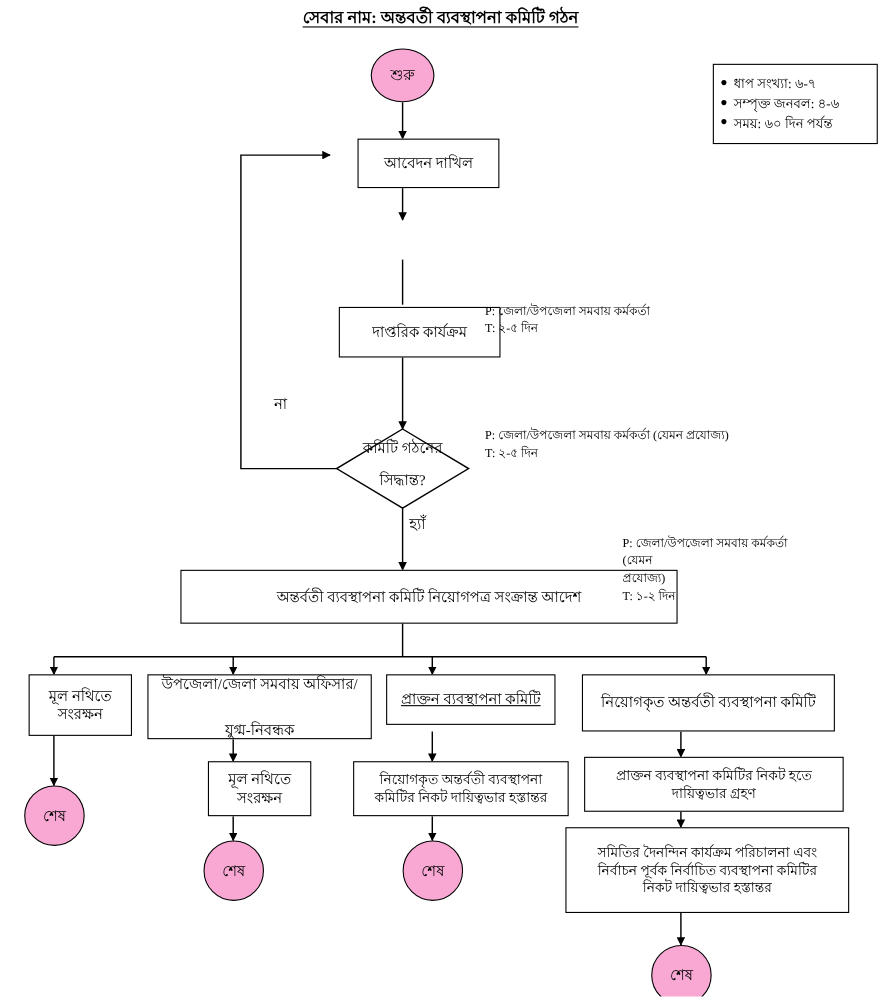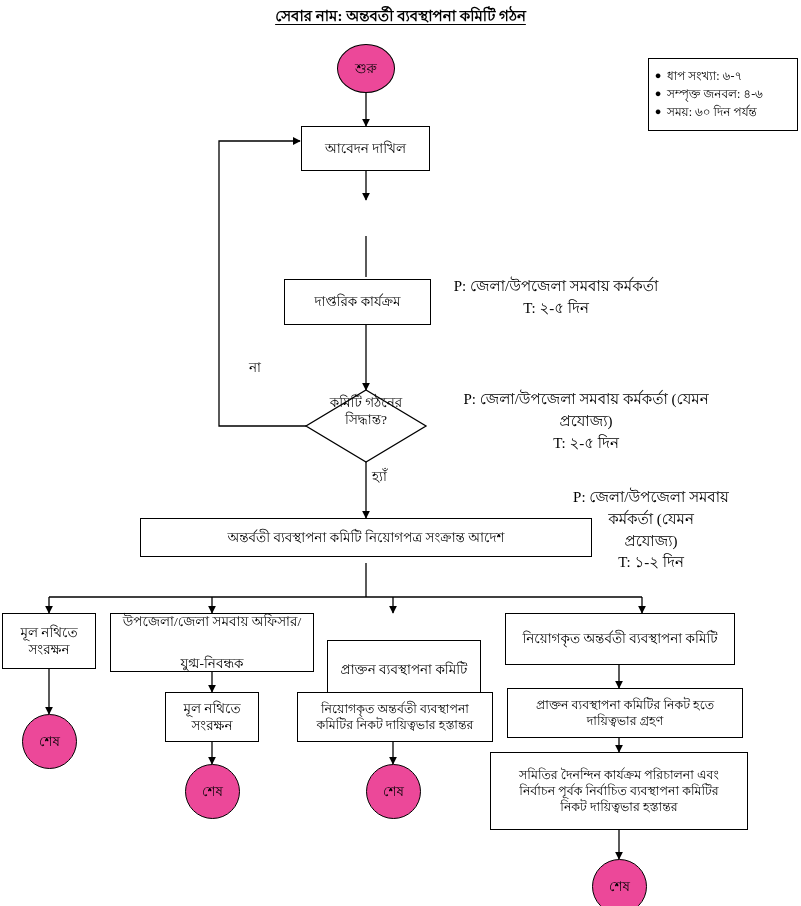--- a/index.html
+++ b/index.html
@@ -34,43 +34,44 @@
     justify-content: center;
     text-align: center;
     box-sizing: border-box;
     line-height: 1.28;
     pointer-events: auto;
   }
   .box {
     border: 1.3px solid #000;
     background: #fff;
     font-size: 13.5px;
+    margin-left: 24px;
   }
   .circle {
     border: 1.3px solid #000;
     border-radius: 50%;
-    background: #ec4899;
+    background: #f9a8d4;
     font-size: 13.5px;
   }
   .diamond-label {
     font-size: 13.5px;
     background: transparent;
     border: none;
   }
   .edge-label {
     position: absolute;
     font-size: 13.5px;
     background: #fff;
     padding: 0 1px;
   }
   .annot {
     position: absolute;
-    font-size: 15px;
+    font-size: 11px;
     line-height: 1.45;
-    text-align: center;
+    text-align: left;
     font-family: "Liberation Serif", "DejaVu Serif", serif;
   }
   .page-title {
     position: absolute;
     left: 0;
     top: 4px;
     width: 801px;
     text-align: center;
     font-size: 15px;
     font-weight: bold;
@@ -183,40 +184,40 @@
   </div>
 
   <div class="node-text box" style="left:301px; top:126px; width:129px; height:45px;">
     <span>আবেদন দাখিল</span>
   </div>
 
   <div class="node-text box" style="left:284px; top:279px; width:147px; height:46px;">
     <span>দাপ্তরিক কার্যক্রম</span>
   </div>
 
-  <div class="node-text diamond-label" style="left:306px; top:388px; width:120px; height:46px; flex-direction:column;">
+  <div class="node-text diamond-label" style="left:306px; top:399px; width:120px; height:46px; flex-direction:column;justify-content:space-between;">
     <span>কমিটি গঠনের</span>
     <span>সিদ্ধান্ত?</span>
   </div>
 
-  <div class="node-text box" style="left:140px; top:518px; width:452px; height:39px;justify-content:center;">
+  <div class="node-text box" style="left:140px; top:518px; width:452px; height:49px;justify-content:center;">
     <span>অন্তর্বতী ব্যবস্থাপনা কমিটি নিয়োগপত্র সংক্রান্ত আদেশ</span>
   </div>
 
   <div class="node-text box" style="left:2px; top:613px; width:94px; height:56px; flex-direction:column;">
     <span>মূল নথিতে</span>
     <span>সংরক্ষন</span>
   </div>
 
   <div class="node-text box" style="left:110px; top:613px; width:204px; height:59px; flex-direction:column;gap:24px;">
     <span>উপজেলা/জেলা সমবায় অফিসার/</span>
     <span>যুগ্ম-নিবন্ধক</span>
   </div>
 
-  <div class="node-text box" style="left:327px; top:640px; width:154px; height:60px;">
+  <div class="node-text box" style="left:327px; top:613px; width:154px; height:46px;text-decoration:underline;">
     <span>প্রাক্তন ব্যবস্থাপনা কমিটি</span>
   </div>
 
   <div class="node-text box" style="left:505px; top:613px; width:230px; height:52px;">
     <span>নিয়োগকৃত অন্তর্বতী ব্যবস্থাপনা কমিটি</span>
   </div>
 
   <div class="node-text box" style="left:165px; top:692px; width:94px; height:50px; flex-direction:column;">
     <span>মূল নথিতে</span>
     <span>সংরক্ষন</span>

